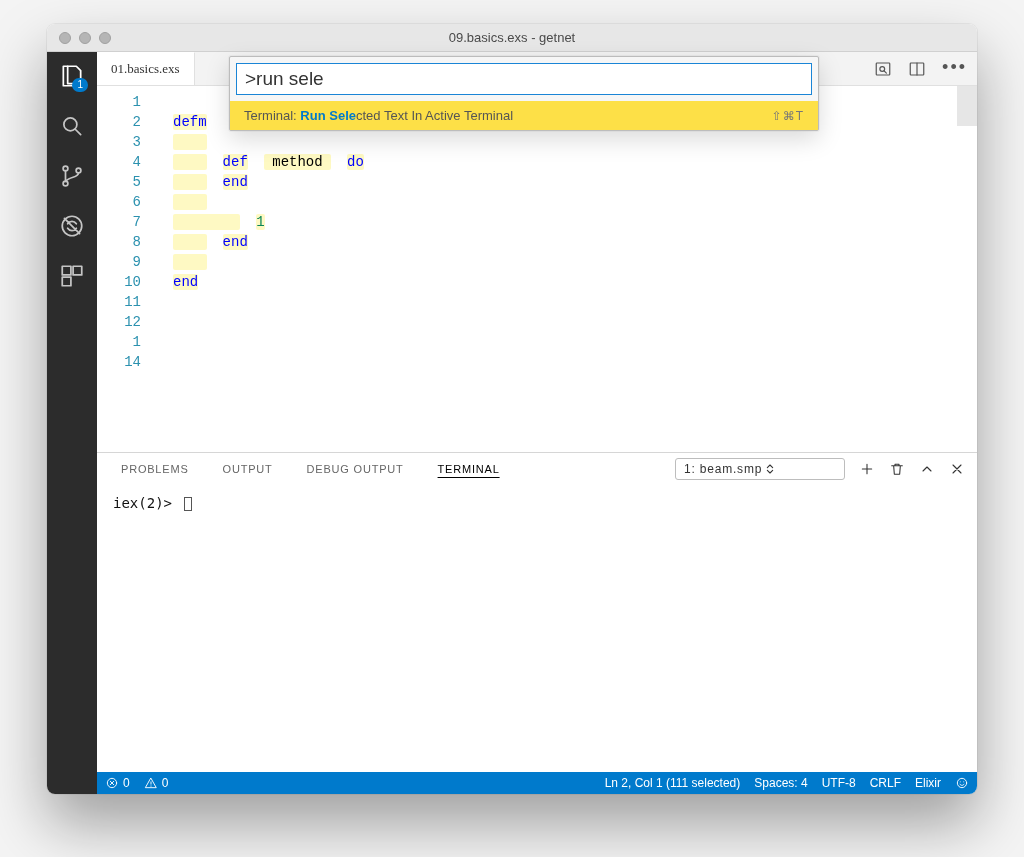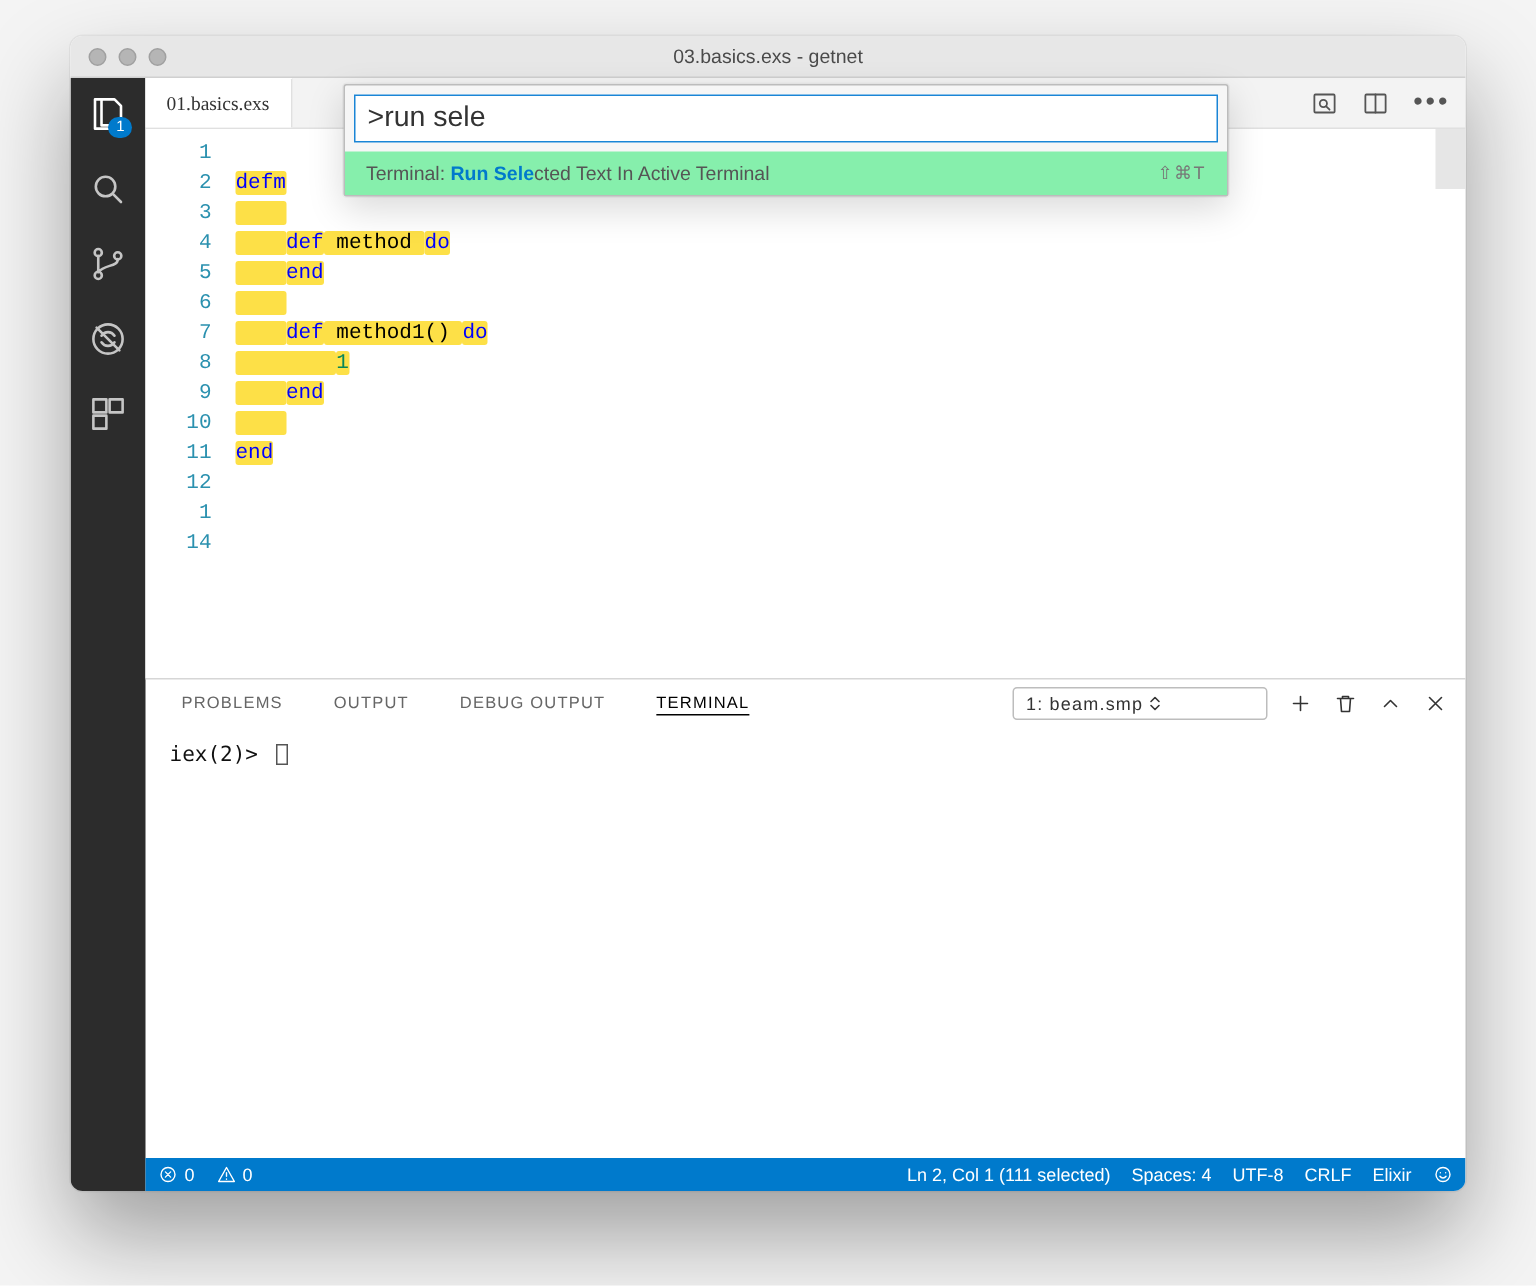--- a/index.html
+++ b/index.html
@@ -92,21 +92,21 @@
     background:#ffffff;
   }
   .gutter .ln { height:20px; line-height:20px; }
   .code {
     flex:1; padding:6px 0 6px 4px; position:relative;
   }
   .code .line { height:20px; line-height:20px; white-space:pre; }
 
   .kw { color:#0000ff; }
   .num { color:#098658; }
-  .sel { background:#fde047; border-radius:2px;}
+  .sel { background:#fef9c3; border-radius:2px;margin-left:16px;}
   .norm { color:#000; }
 
   .minimap { position:absolute; right:0; top:0; width:20px; height:40px; background:#d6d6d6; opacity:.6;}
 
   
   .panel {
     height: 320px; border-top:1px solid #d6d6d6; display:flex; flex-direction:column;
     font-size:12px;
   }
   .panel-tabs {
@@ -139,42 +139,42 @@
     z-index:10;
     font-size:13px;
   }
   .cmd-input-wrap { padding:6px;}
   .cmd-input {
     width:100%; padding:4px 8px; font-size:19px; border:1px solid #1a85d6; outline:none;
     background:#fff; color:#333;
   }
   .cmd-results { }
   .cmd-row {
-    display:flex; align-items:flex-start; justify-content:space-between;
-    padding:7px 14px; background:#86efac;
+    display:flex; align-items:flex-end; justify-content:space-between;
+    padding:7px 14px; background:#fde047;
   }
   .cmd-label { color:#555; }
   .cmd-label .hl { color:#007acc; font-weight:600;}
   .cmd-shortcut { color:#777; font-size:12px; letter-spacing:1px;}
 
   
   .stroke { stroke:currentColor; stroke-width:1.6; fill:none; stroke-linecap:round; stroke-linejoin:round;}
 </style>
 </head>
 <body>
 
 <div class="window">
 
   <div class="titlebar">
     <div class="traffic-lights">
       <div class="tl"></div>
       <div class="tl"></div>
       <div class="tl"></div>
     </div>
-    <div class="title-text">03.basics.exs - getnet</div>
+    <div class="title-text">09.basics.exs - getnet</div>
   </div>
 
   <div class="body">
 
     <div class="activitybar">
       <div class="activity-item active">
         <svg viewBox="0 0 24 24">
             <path class="stroke" d="M8 3h8l4 4v12H8z"></path>
             <path class="stroke" d="M8 3H4v18h12"></path>
           </svg>
@@ -262,21 +262,20 @@
             <div class="ln">1</div>
             <div class="ln">14</div>
           </div>
         <div class="code" id="code">
             <div class="line">&nbsp;</div>
             <div class="line"><span class="kw sel">defm</span></div>
             <div class="line"><span class="sel">    </span></div>
             <div class="line"><span class="sel">    </span><span class="kw sel">def</span><span class="norm sel"> method </span><span class="kw sel">do</span></div>
             <div class="line"><span class="sel">    </span><span class="kw sel">end</span></div>
             <div class="line"><span class="sel">    </span></div>
-            <div class="line"><span class="sel">    </span><span class="kw sel">def</span><span class="norm sel"> method1() </span><span class="kw sel">do</span></div>
             <div class="line"><span class="sel">        </span><span class="num sel">1</span></div>
             <div class="line"><span class="sel">    </span><span class="kw sel">end</span></div>
             <div class="line"><span class="sel">    </span></div>
             <div class="line"><span class="kw sel">end</span></div>
             <div class="line">&nbsp;</div>
             <div class="line">&nbsp;</div>
             <div class="line">&nbsp;</div>
           </div>
         <div class="minimap"></div>
       </div>

